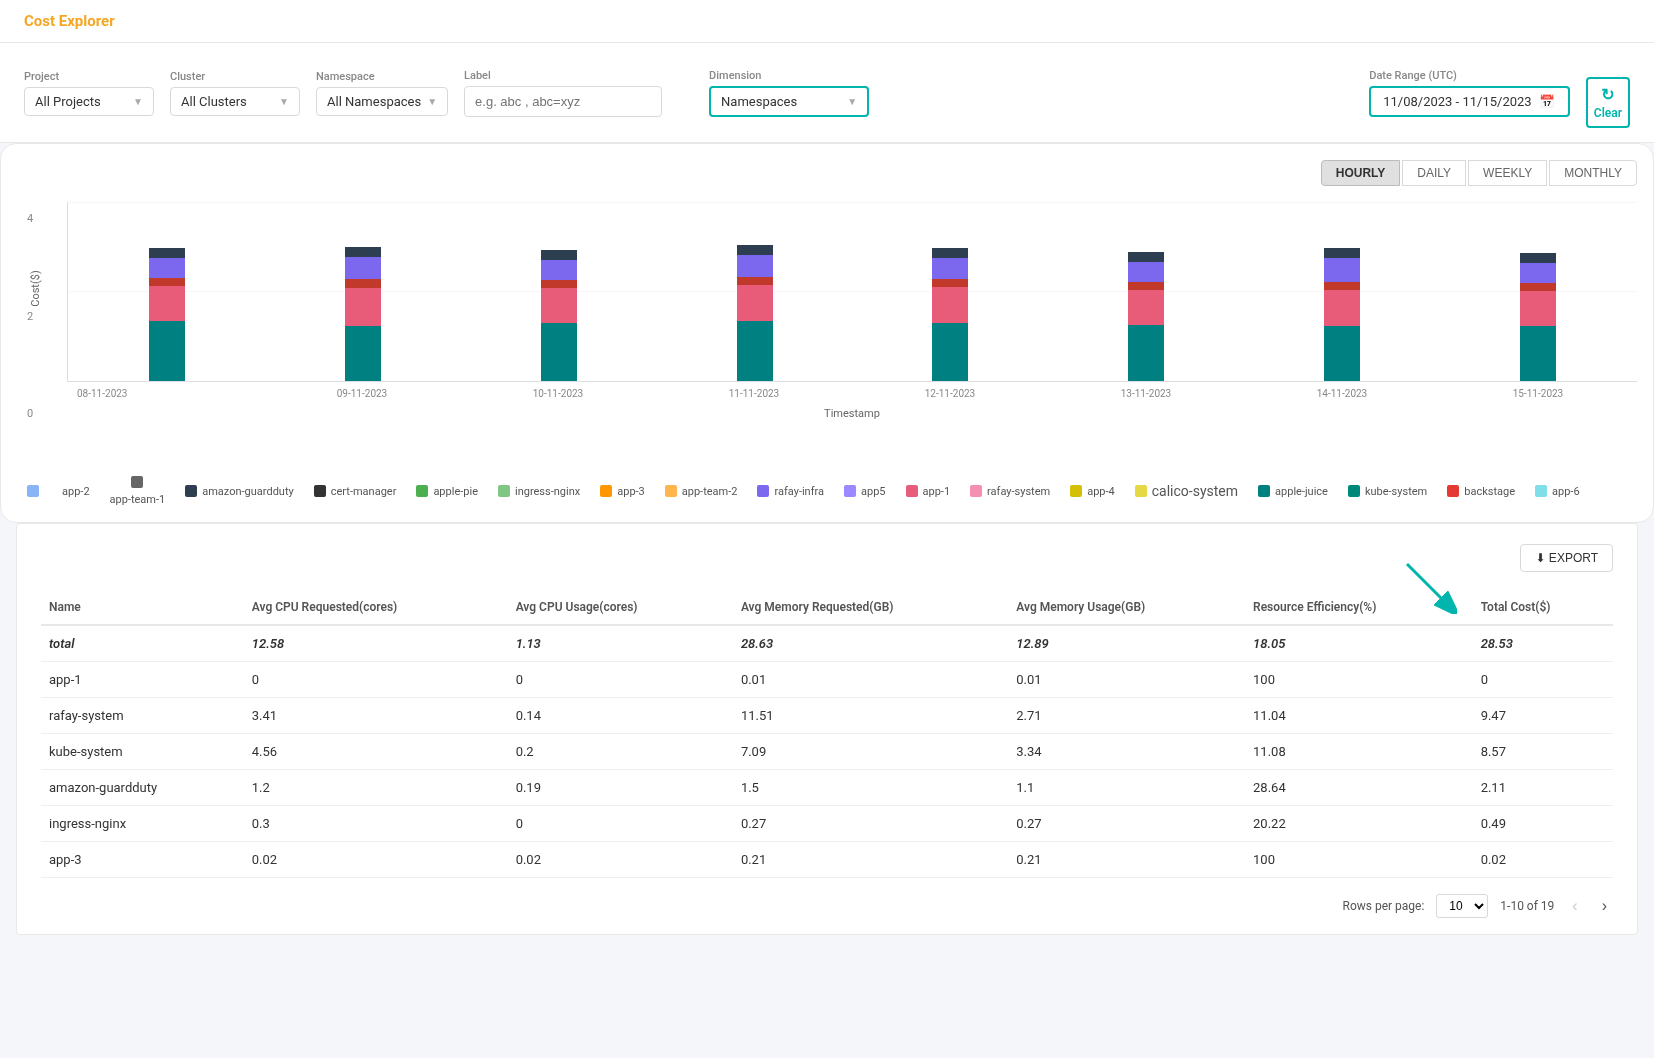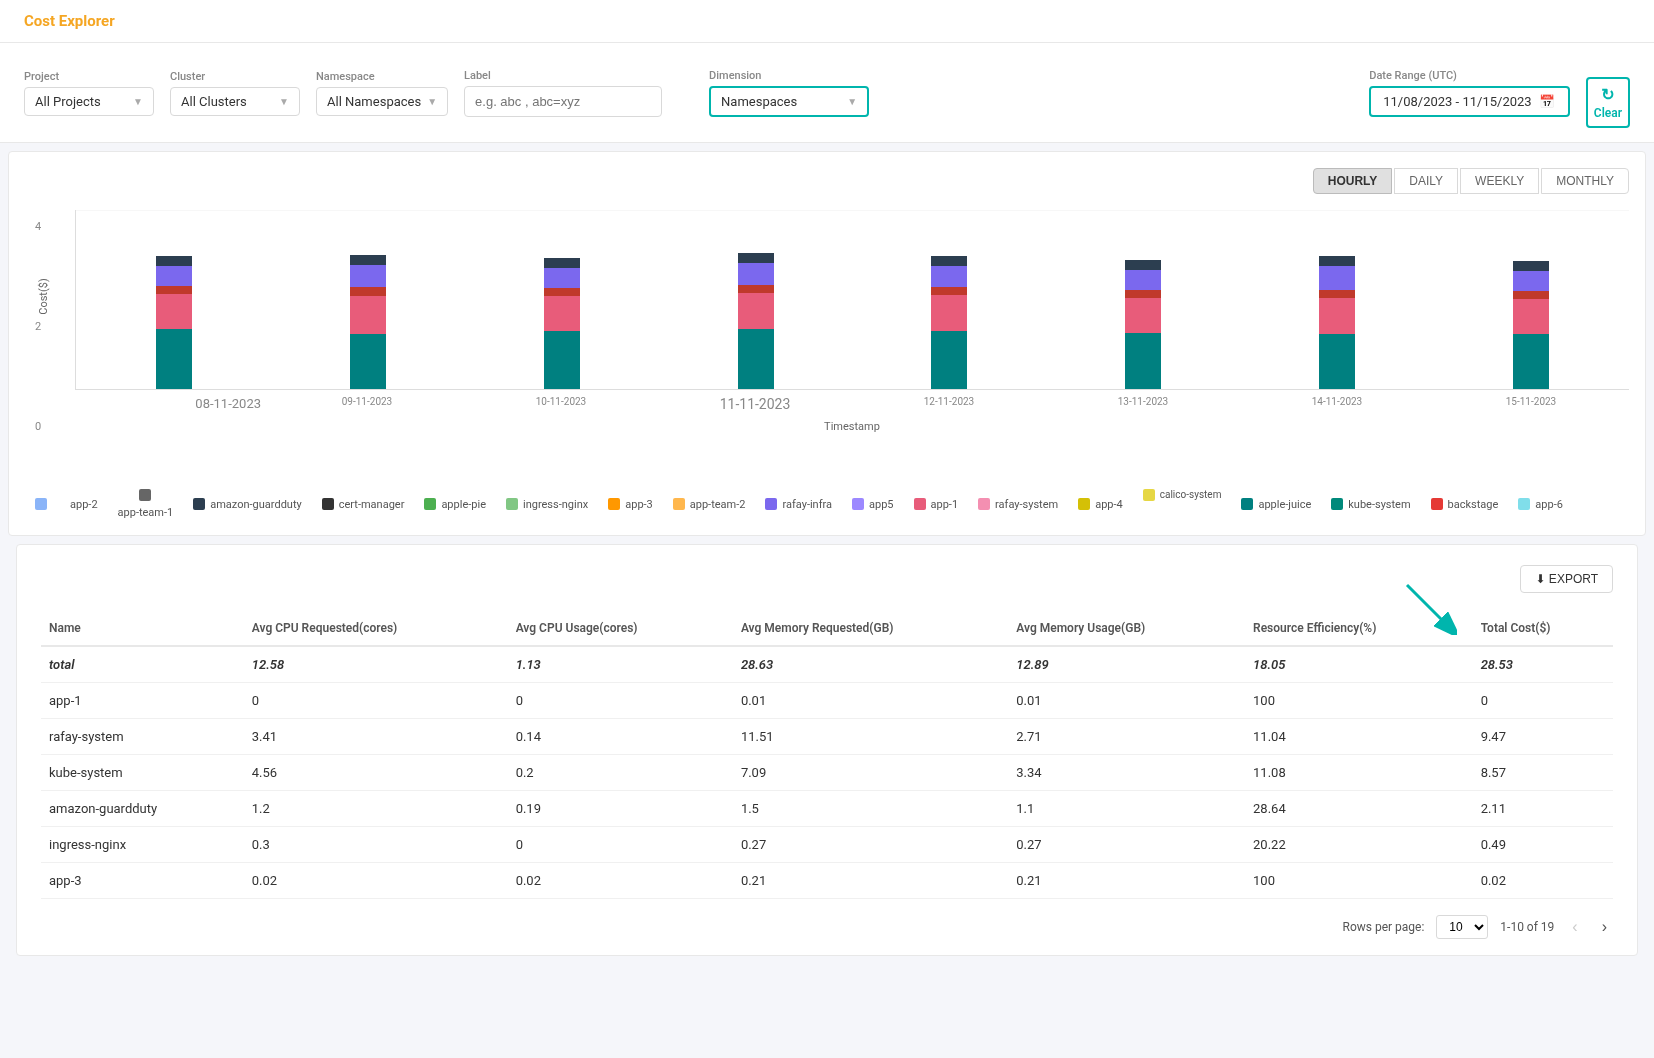--- a/index.html
+++ b/index.html
@@ -22,21 +22,21 @@
     .dimension-box { border: 2px solid #00b5ad; border-radius: 4px; padding: 6px 10px; display: flex; align-items: center; gap: 6px; min-width: 160px; cursor: pointer; background: #fff; }
 
     .date-range-group { display: flex; flex-direction: column; gap: 4px; margin-left: auto; }
     .date-range-box { border: 2px solid #00b5ad; border-radius: 4px; padding: 6px 12px; display: flex; align-items: center; gap: 8px; cursor: pointer; background: #fff; }
     .date-range-text { font-size: 13px; }
     .calendar-icon { color: #aaa; }
 
     .clear-btn { display: flex; flex-direction: column; align-items: center; justify-content: center; cursor: pointer; color: #00b5ad; font-size: 12px; font-weight: 600; padding: 6px; border: 2px solid #00b5ad; border-radius: 4px; background: #fff; margin-left: 0; }
     .refresh-icon { font-size: 16px; margin-bottom: 2px; }
 
-    .chart-section { background: #fff; margin: 8px; padding: 16px; border-radius: 4px; border: 1px solid #e8e8e8; }
+    .chart-section { background: #fff; margin: 0; padding: 16px; border-radius: 16px; border: 1px solid #e8e8e8; }
 
     .time-toggle { display: flex; justify-content: flex-end; gap: 2px; margin-bottom: 16px; }
     .time-btn { padding: 5px 14px; border: 1px solid #d9d9d9; background: #fff; cursor: pointer; font-size: 12px; color: #666; }
     .time-btn.active { background: #e0e0e0; font-weight: 600; color: #333; border-color: #bbb; }
     .time-btn:first-child { border-radius: 4px 0 0 4px; }
     .time-btn:last-child { border-radius: 0 4px 4px 0; }
 
     .legend { display: flex; flex-wrap: wrap; gap: 12px 24px; margin-top: 16px; padding: 0 10px; }
 
     .table-section { background: #fff; margin: 0 16px 16px; padding: 16px 24px; border-radius: 4px; border: 1px solid #e8e8e8; position: relative; }
@@ -205,24 +205,24 @@
               <div style="width: 100%; height: 35px; background: rgb(232, 92, 122);"></div>
               <div style="width: 100%; height: 8px; background: rgb(192, 57, 43);"></div>
               <div style="width: 100%; height: 20px; background: rgb(123, 104, 238);"></div>
               <div style="width: 100%; height: 10px; background: rgb(44, 62, 80);"></div>
             </div>
           </div>
         </div>
     </div>
 
     <div id="x-labels" style="display:flex;gap:18px;padding:6px 10px;font-size:10px;color:#888;">
-        <div style="flex: 1 1 0%; text-align: right; font-size: 13px; color: rgb(136, 136, 136); white-space: nowrap;">08-11-2023</div>
+        <div style="flex: 1 1 0%; text-align: left; font-size: 10px; color: rgb(136, 136, 136); white-space: nowrap;">08-11-2023</div>
         <div style="flex: 1 1 0%; text-align: center; font-size: 10px; color: rgb(136, 136, 136); white-space: nowrap;">09-11-2023</div>
         <div style="flex: 1 1 0%; text-align: center; font-size: 10px; color: rgb(136, 136, 136); white-space: nowrap;">10-11-2023</div>
-        <div style="flex: 1 1 0%; text-align: center; font-size: 14px; color: rgb(136, 136, 136); white-space: nowrap;">11-11-2023</div>
+        <div style="flex: 1 1 0%; text-align: center; font-size: 10px; color: rgb(136, 136, 136); white-space: nowrap;">11-11-2023</div>
         <div style="flex: 1 1 0%; text-align: center; font-size: 10px; color: rgb(136, 136, 136); white-space: nowrap;">12-11-2023</div>
         <div style="flex: 1 1 0%; text-align: center; font-size: 10px; color: rgb(136, 136, 136); white-space: nowrap;">13-11-2023</div>
         <div style="flex: 1 1 0%; text-align: center; font-size: 10px; color: rgb(136, 136, 136); white-space: nowrap;">14-11-2023</div>
         <div style="flex: 1 1 0%; text-align: center; font-size: 10px; color: rgb(136, 136, 136); white-space: nowrap;">15-11-2023</div>
       </div>
 
     <div style="text-align:center;font-size:11px;color:#666;margin-top:2px;">Timestamp</div>
   </div>
 
   <div id="legend-render" class="legend">
@@ -272,21 +272,21 @@
           <span>app-1</span>
         </div>
         <div style="display: flex; align-items: center; gap: 5px; font-size: 11px; color: rgb(85, 85, 85);">
           <div style="width: 12px; height: 12px; background: rgb(244, 143, 177); border-radius: 2px; flex-shrink: 0;"></div>
           <span>rafay-system</span>
         </div>
         <div style="display: flex; align-items: center; gap: 5px; font-size: 11px; color: rgb(85, 85, 85);">
           <div style="width: 12px; height: 12px; background: rgb(212, 192, 6); border-radius: 2px; flex-shrink: 0;"></div>
           <span>app-4</span>
         </div>
-        <div style="display: flex; align-items: flex-start; gap: 5px; font-size: 10px; color: rgb(85, 85, 85);">
+        <div style="display: flex; align-items: center; gap: 5px; font-size: 14px; color: rgb(85, 85, 85);">
           <div style="width: 12px; height: 12px; background: rgb(230, 215, 68); border-radius: 2px; flex-shrink: 0;"></div>
           <span>calico-system</span>
         </div>
         <div style="display: flex; align-items: center; gap: 5px; font-size: 11px; color: rgb(85, 85, 85);">
           <div style="width: 12px; height: 12px; background: rgb(0, 128, 128); border-radius: 2px; flex-shrink: 0;"></div>
           <span>apple-juice</span>
         </div>
         <div style="display: flex; align-items: center; gap: 5px; font-size: 11px; color: rgb(85, 85, 85);">
           <div style="width: 12px; height: 12px; background: rgb(0, 137, 123); border-radius: 2px; flex-shrink: 0;"></div>
           <span>kube-system</span>

